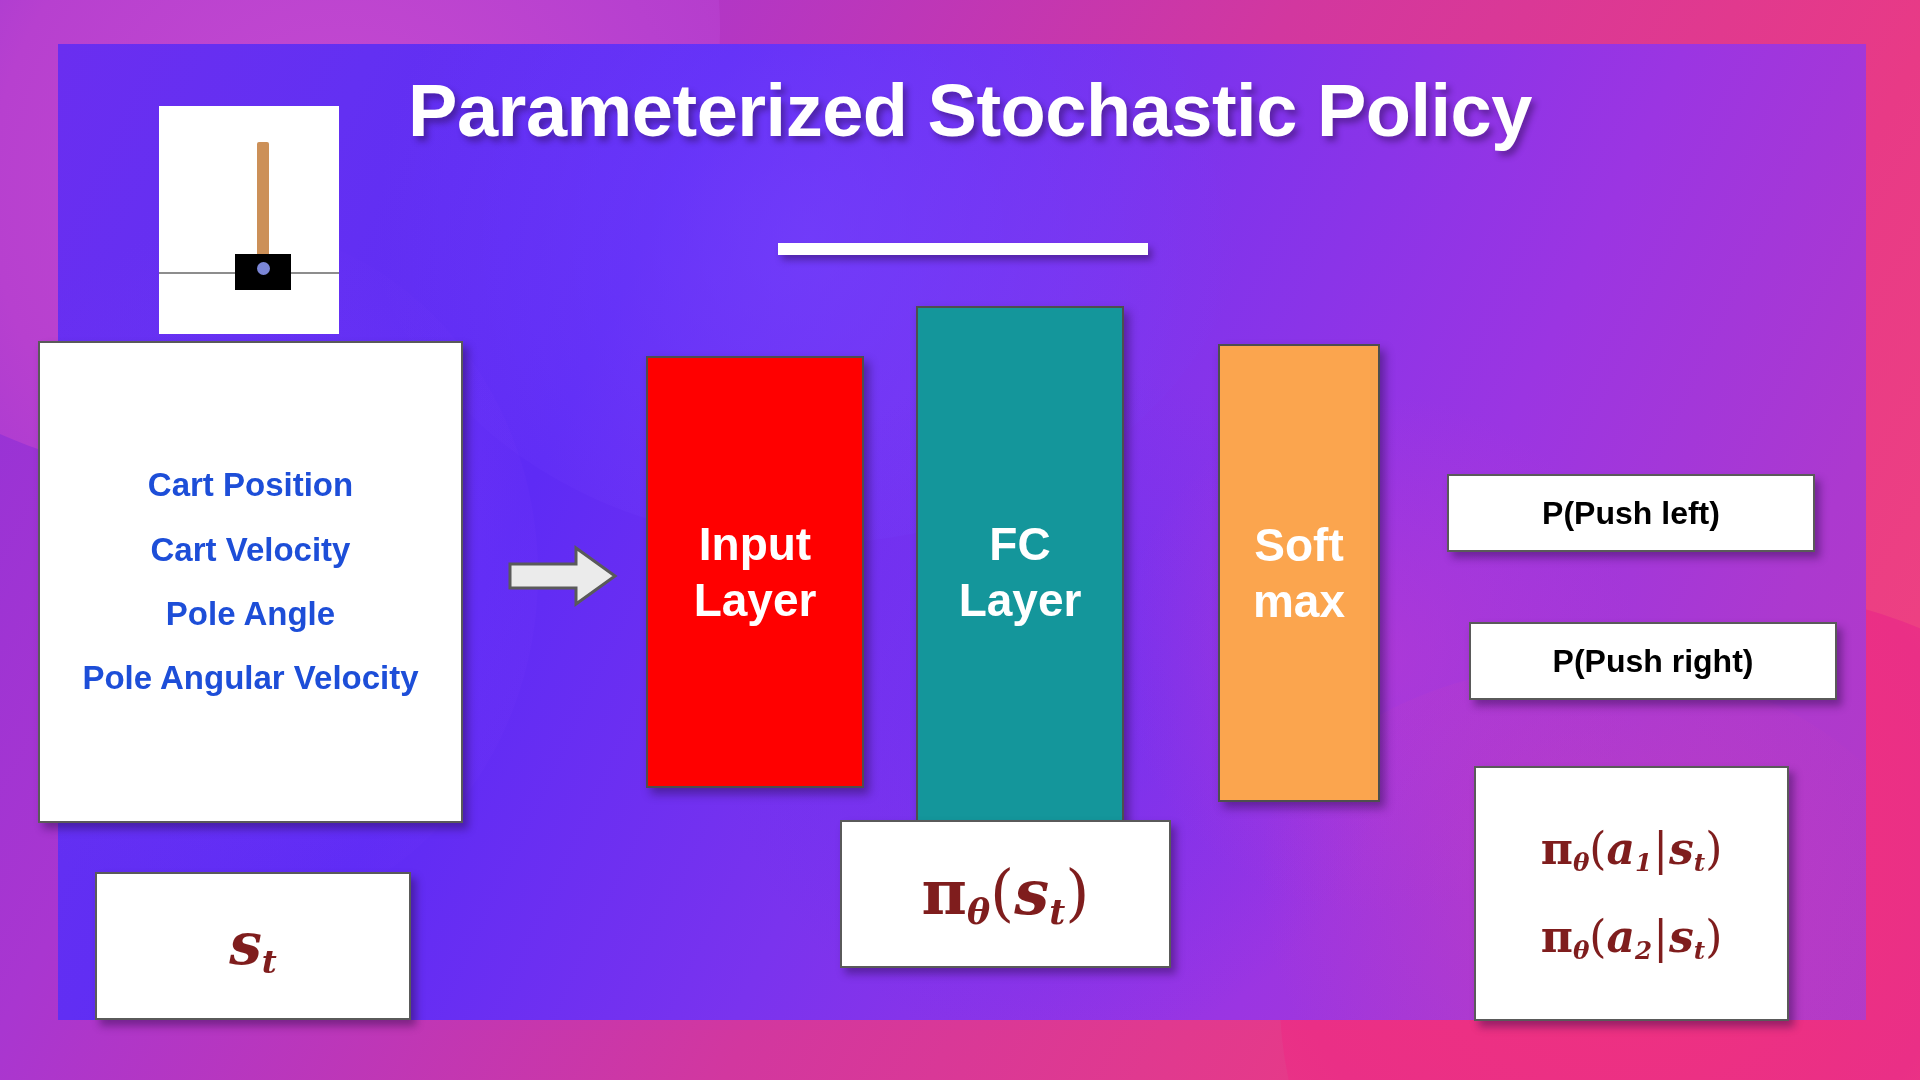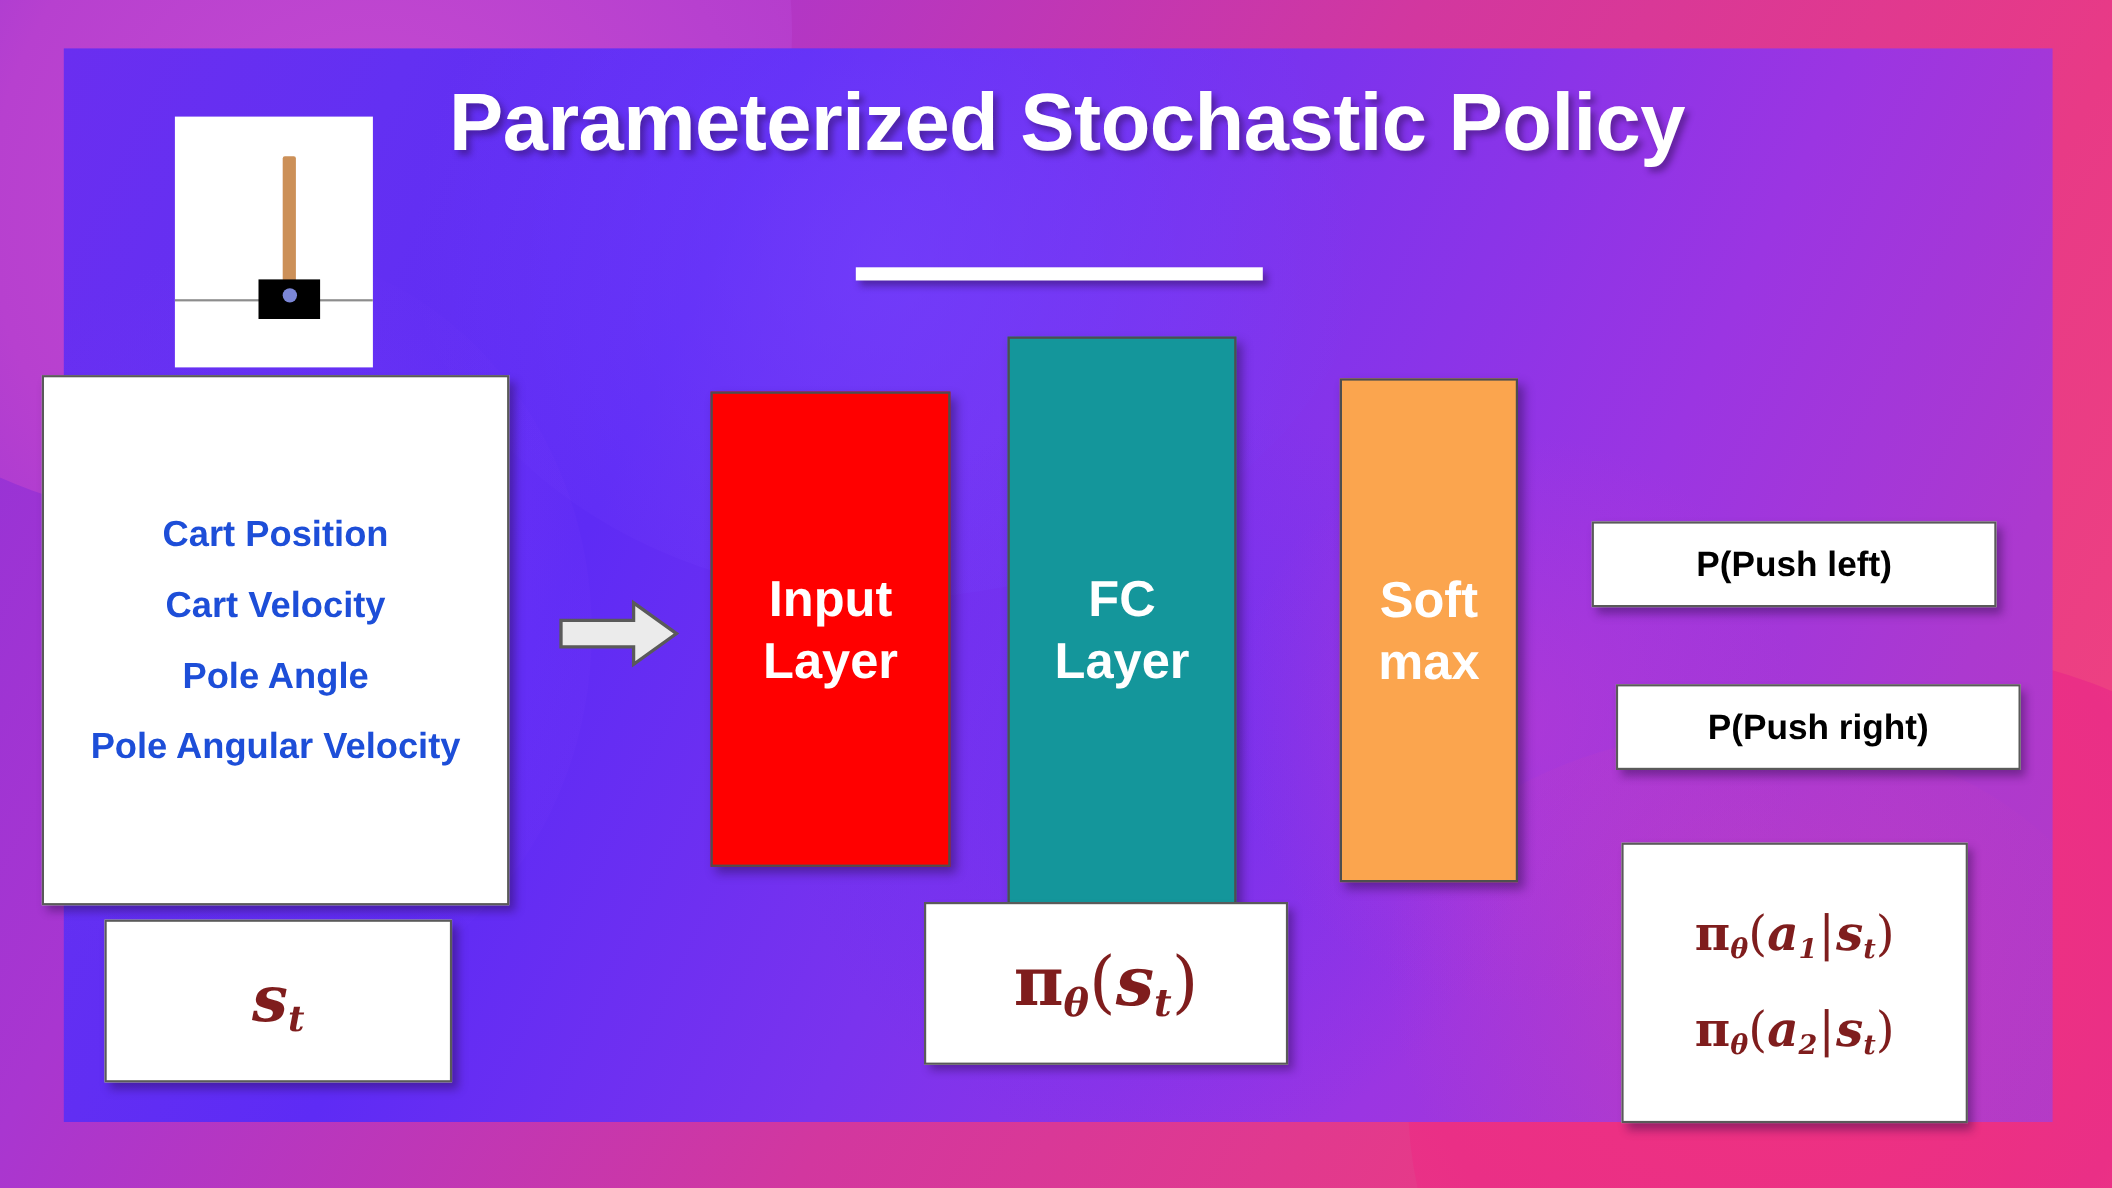--- a/index.html
+++ b/index.html
@@ -244,21 +244,21 @@
     vertical-align: -0.28em;
   }
   .math .bar {
     font-style: normal;
     font-weight: 400;
     padding: 0 1px;
   }
   .math .paren { font-style: normal; font-weight: 400; }
 
   #math-st {
-    left: 95px; top: 836px;
+    left: 95px; top: 872px;
     width: 316px; height: 148px;
   }
   #math-st .math { font-size: 58px; }
 
   #math-pi-st {
     left: 840px; top: 820px;
     width: 331px; height: 148px;
   }
   #math-pi-st .math { font-size: 62px; }
 

